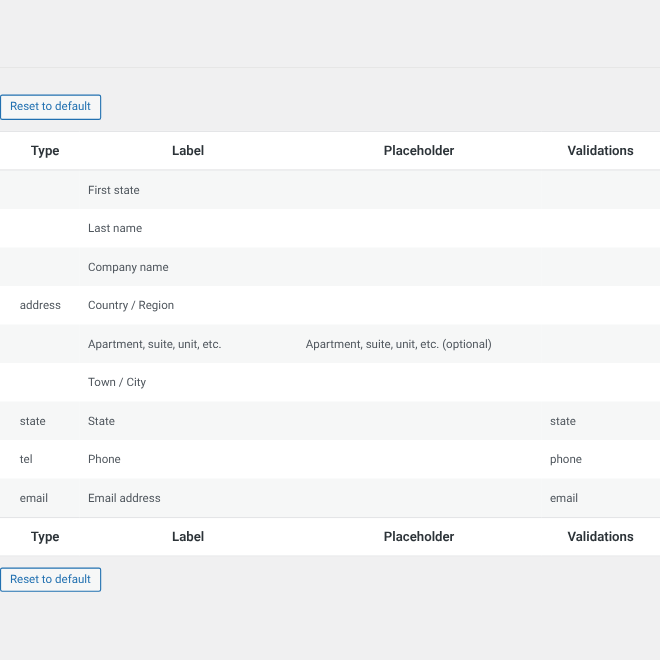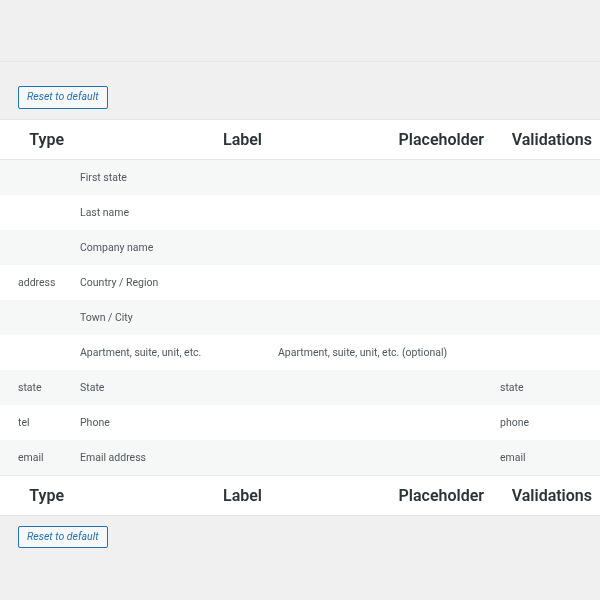--- a/index.html
+++ b/index.html
@@ -15,23 +15,21 @@
   .toolbar-strip {
     height: 62px;
     background: #f0f0f1;
     border-bottom: 1px solid #e5e5e5;
   }
   .content {
     background: #f0f0f1;
     padding-top: 24px;
   }
   .reset-row {
-    padding-left: 18px;
     margin-bottom: 10px;
-    font-style: italic;
   }
   .reset-btn {
     display: inline-block;
     font-size: 10.5px;
     color: #2271b1;
     border: 1px solid #2271b1;
     background: #f6f7f7;
     padding: 4px 8px;
     border-radius: 2px;
     cursor: pointer;
@@ -39,23 +37,23 @@
   }
   table {
     width: 100%;
     border-collapse: collapse;
     background: #fff;
     border: 1px solid #e4e5e7;
     border-left: none;
     border-right: none;
   }
   thead th, tfoot th {
-    text-align: right;
+    text-align: center;
     font-weight: 600;
-    font-size: 16px;
+    font-size: 12px;
     color: #2c3338;
     padding: 10px 8px;
     background: #fff;
     border-bottom: 1px solid #e4e5e7;
   }
   tfoot th {
     border-top: 1px solid #e4e5e7;
     border-bottom: none;
   }
   tbody td {
@@ -112,28 +110,28 @@
           <td class="col-valid"></td>
         </tr>
         <tr>
           <td class="col-type">address</td>
           <td class="col-label">Country / Region</td>
           <td class="col-placeholder"></td>
           <td class="col-valid"></td>
         </tr>
         <tr>
           <td class="col-type"></td>
-          <td class="col-label">Town / City</td>
-          <td class="col-placeholder"></td>
+          <td class="col-label">Apartment, suite, unit, etc.</td>
+          <td class="col-placeholder">Apartment, suite, unit, etc. (optional)</td>
           <td class="col-valid"></td>
         </tr>
         <tr>
           <td class="col-type"></td>
-          <td class="col-label">Apartment, suite, unit, etc.</td>
-          <td class="col-placeholder">Apartment, suite, unit, etc. (optional)</td>
+          <td class="col-label">Town / City</td>
+          <td class="col-placeholder"></td>
           <td class="col-valid"></td>
         </tr>
         <tr>
           <td class="col-type">state</td>
           <td class="col-label">State</td>
           <td class="col-placeholder"></td>
           <td class="col-valid">state</td>
         </tr>
         <tr>
           <td class="col-type">tel</td>

